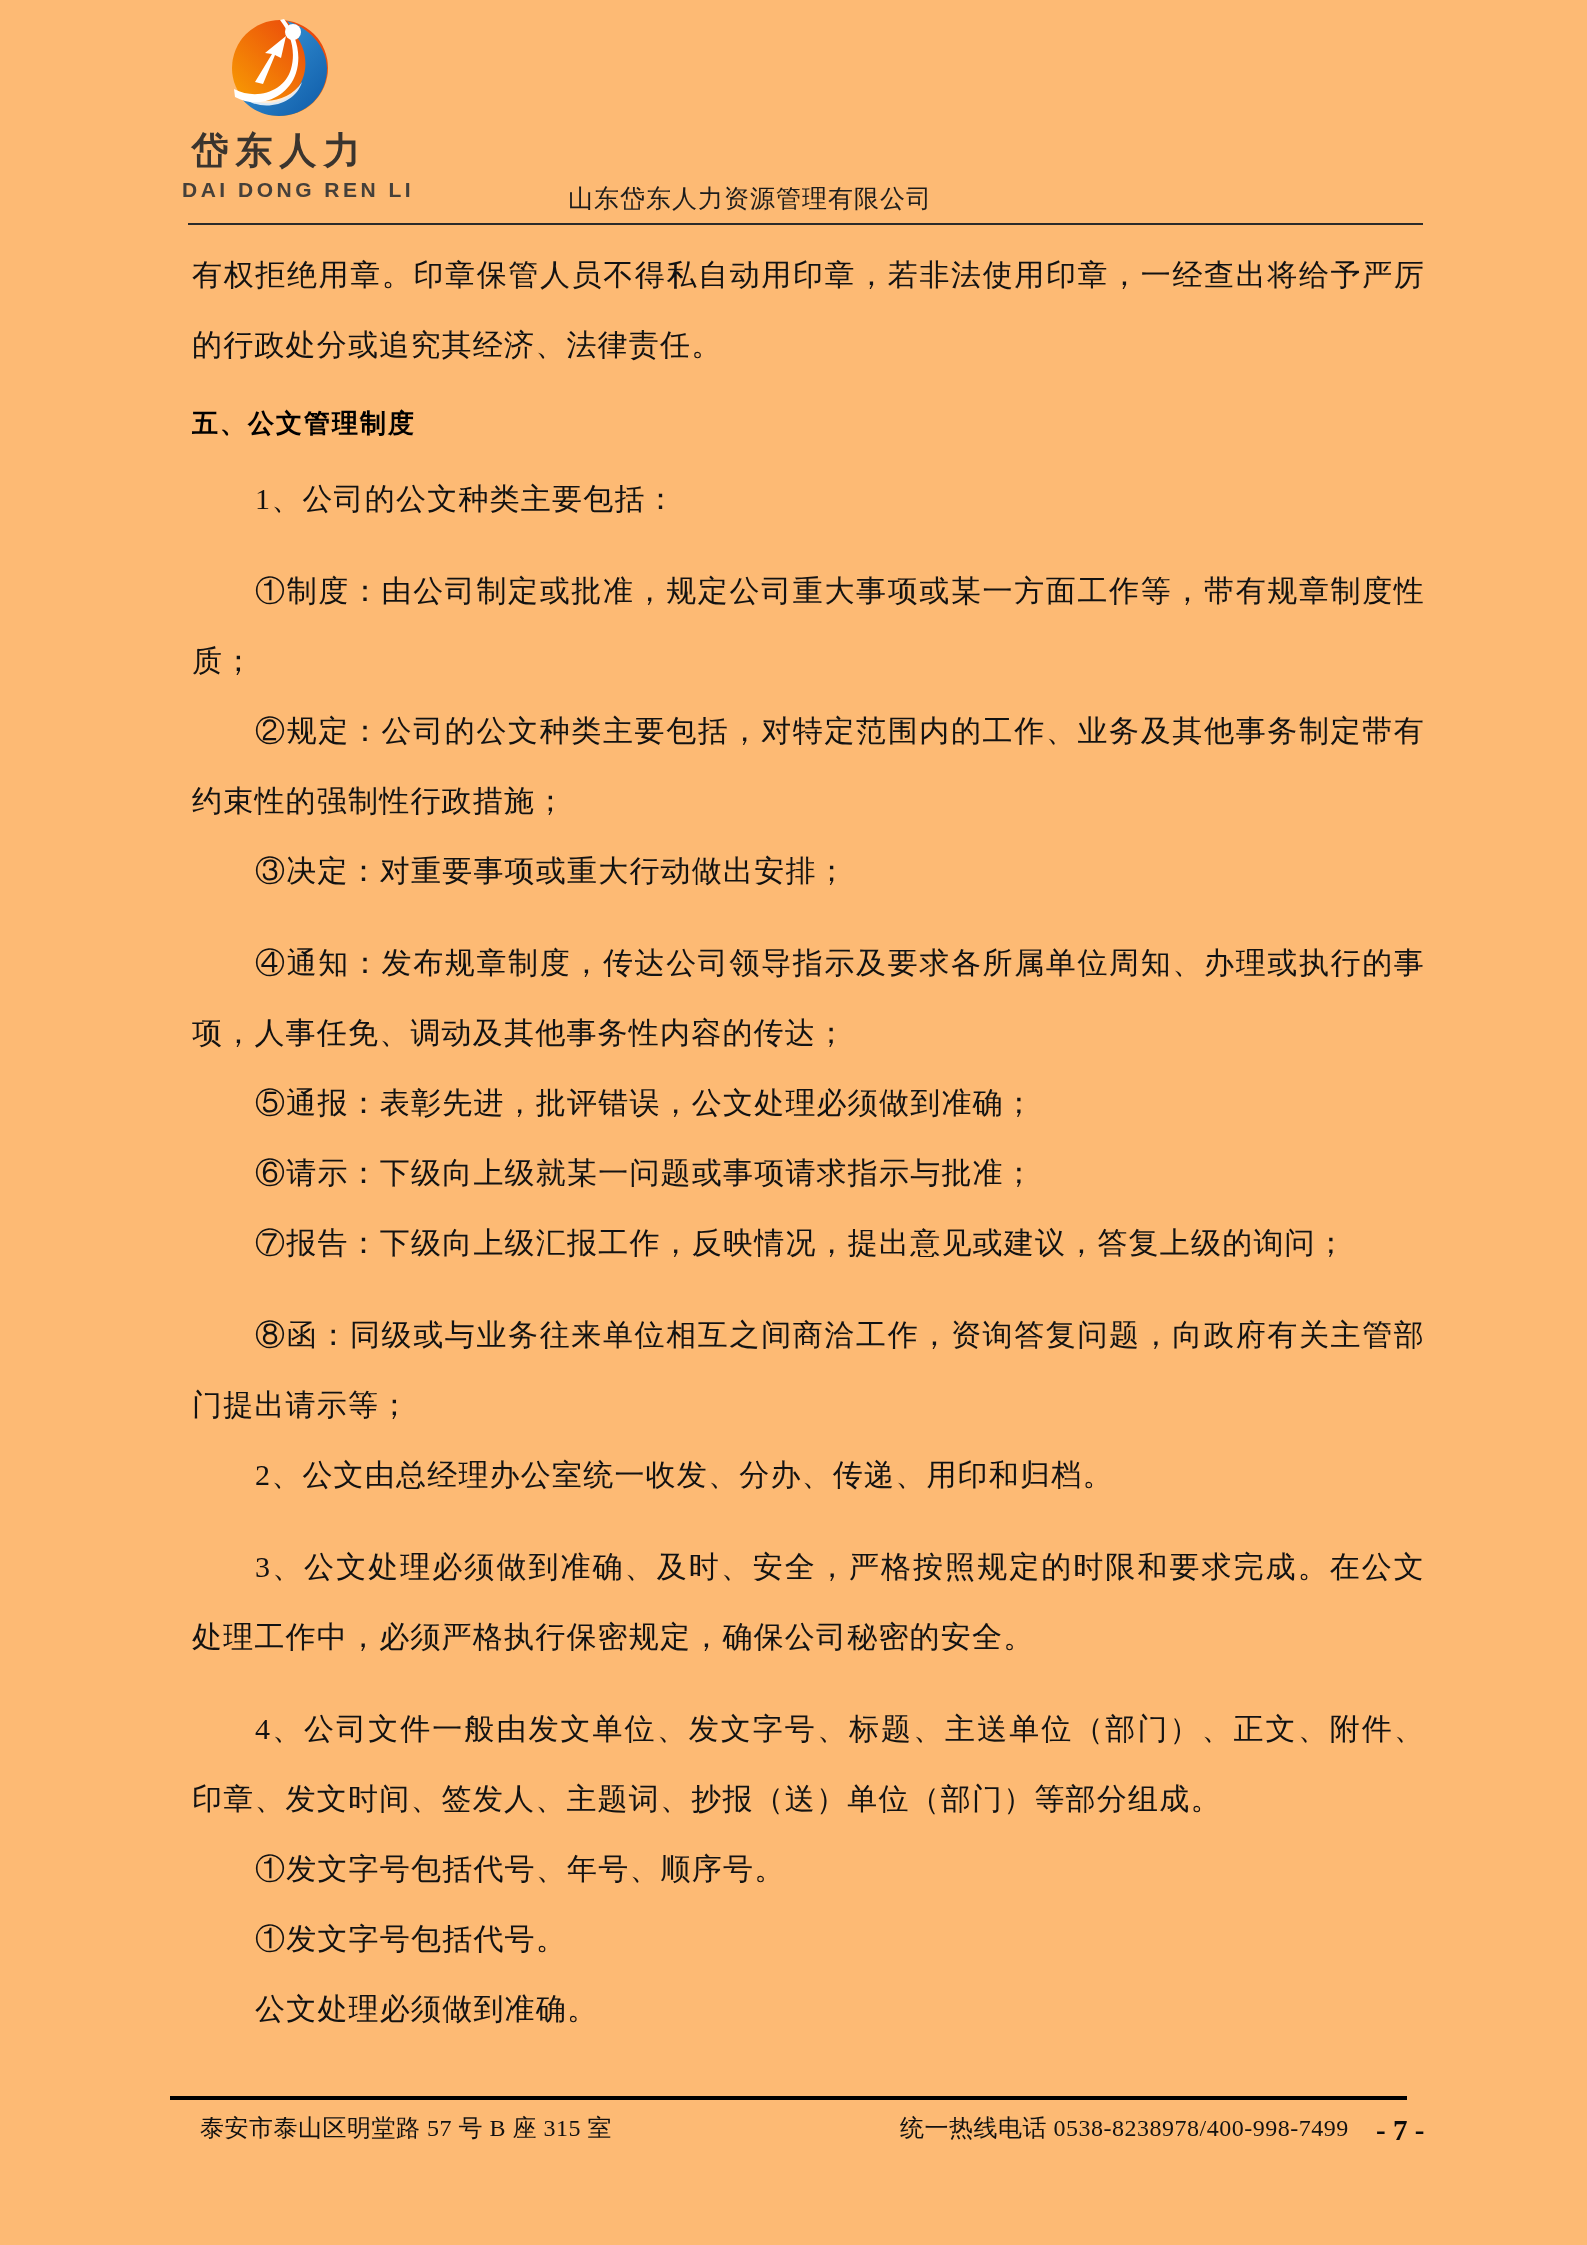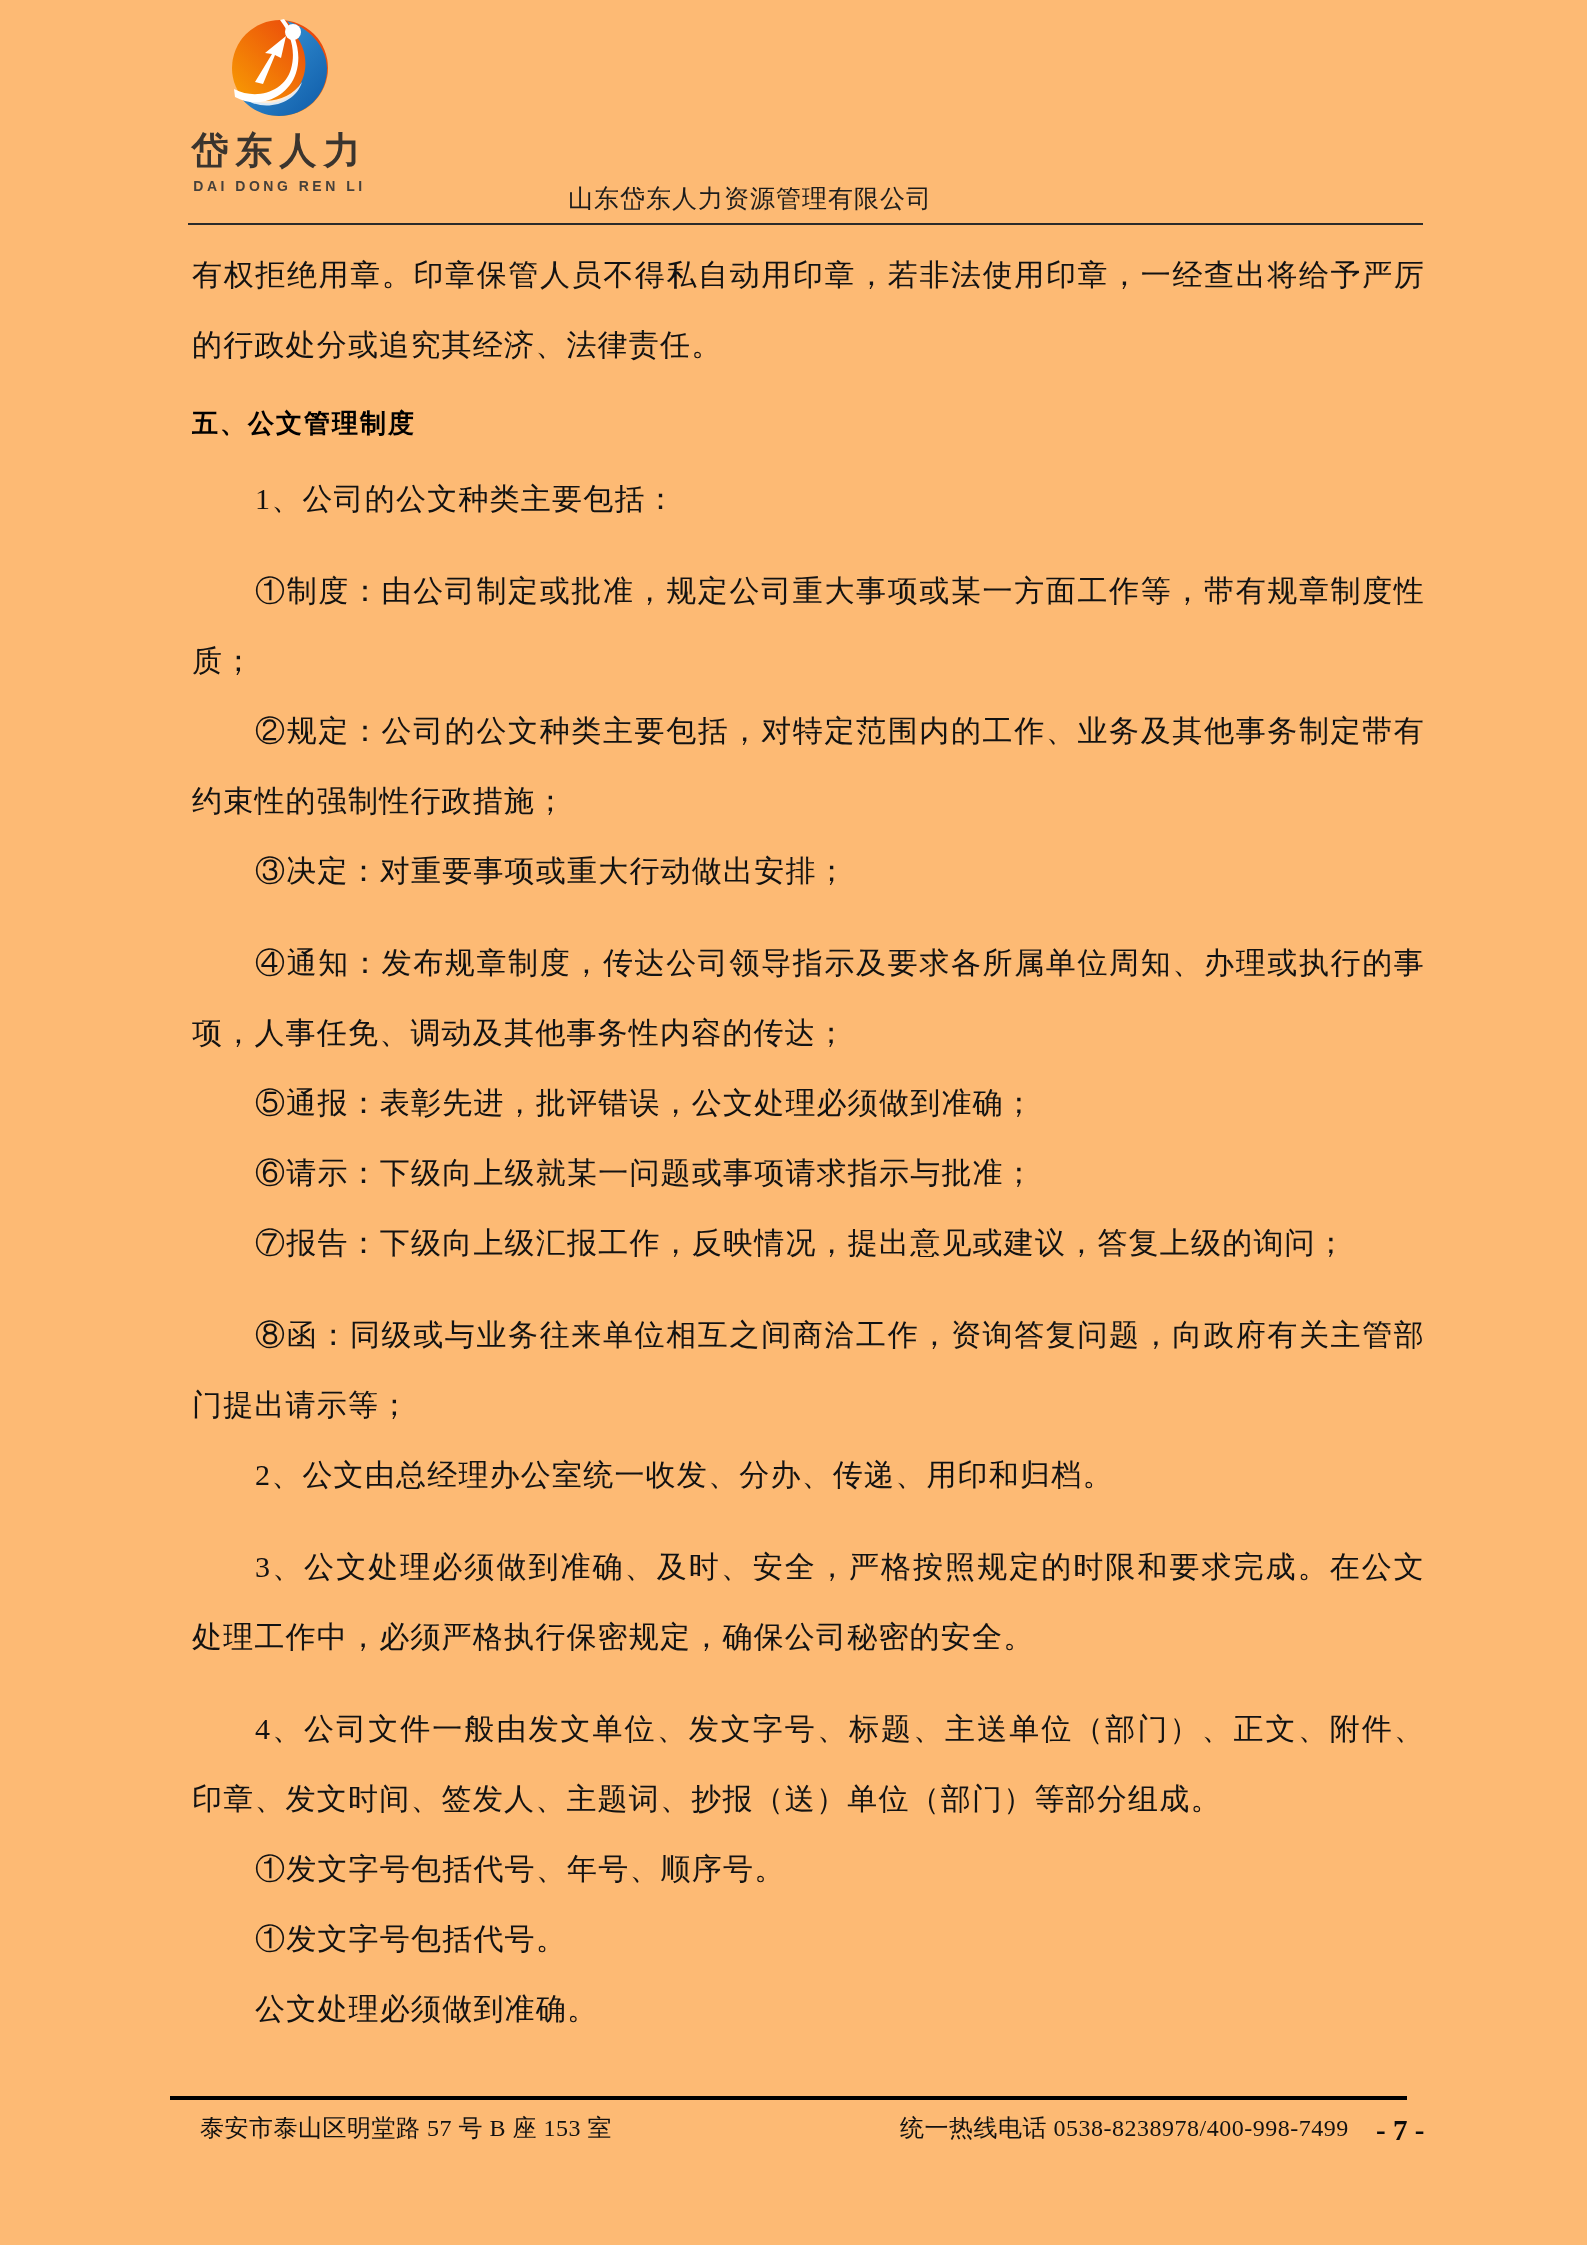--- a/index.html
+++ b/index.html
@@ -28,21 +28,21 @@
     margin-top: 4px;
     font-size: 37px;
     font-weight: bold;
     letter-spacing: 7px;
     color: #3a342e;
     font-family: "Liberation Sans", sans-serif;
     white-space: nowrap;
   }
   .logo-en {
     margin-top: 2px;
-    font-size: 14px;
+    font-size: 21px;
     font-weight: bold;
     letter-spacing: 3.5px;
     color: #46403a;
     font-family: "Liberation Sans", sans-serif;
     white-space: nowrap;
   }
   .company-name {
     position: absolute;
     top: 182px;
     left: 450px;
@@ -177,17 +177,17 @@
       <p class="body indent space-before">⑧函：同级或与业务往来单位相互之间商洽工作，资询答复问题，向政府有关主管部门提出请示等；</p>
       <p class="body indent">2、公文由总经理办公室统一收发、分办、传递、用印和归档。</p>
       <p class="body indent space-before">3、公文处理必须做到准确、及时、安全，严格按照规定的时限和要求完成。在公文处理工作中，必须严格执行保密规定，确保公司秘密的安全。</p>
       <p class="body indent space-before">4、公司文件一般由发文单位、发文字号、标题、主送单位（部门）、正文、附件、印章、发文时间、签发人、主题词、抄报（送）单位（部门）等部分组成。</p>
       <p class="body indent">①发文字号包括代号、年号、顺序号。</p>
       <p class="body indent">①发文字号包括代号。</p>
       <p class="body indent">公文处理必须做到准确。</p>
     </div>
 
   <div class="footer-rule"></div>
-  <div class="footer-address">泰安市泰山区明堂路 57 号 B 座 153 室</div>
+  <div class="footer-address">泰安市泰山区明堂路 57 号 B 座 315 室</div>
   <div class="footer-hotline">统一热线电话 0538-8238978/400-998-7499</div>
   <div class="page-number">- 7 -</div>
 
 </div>
 
 </body></html>

